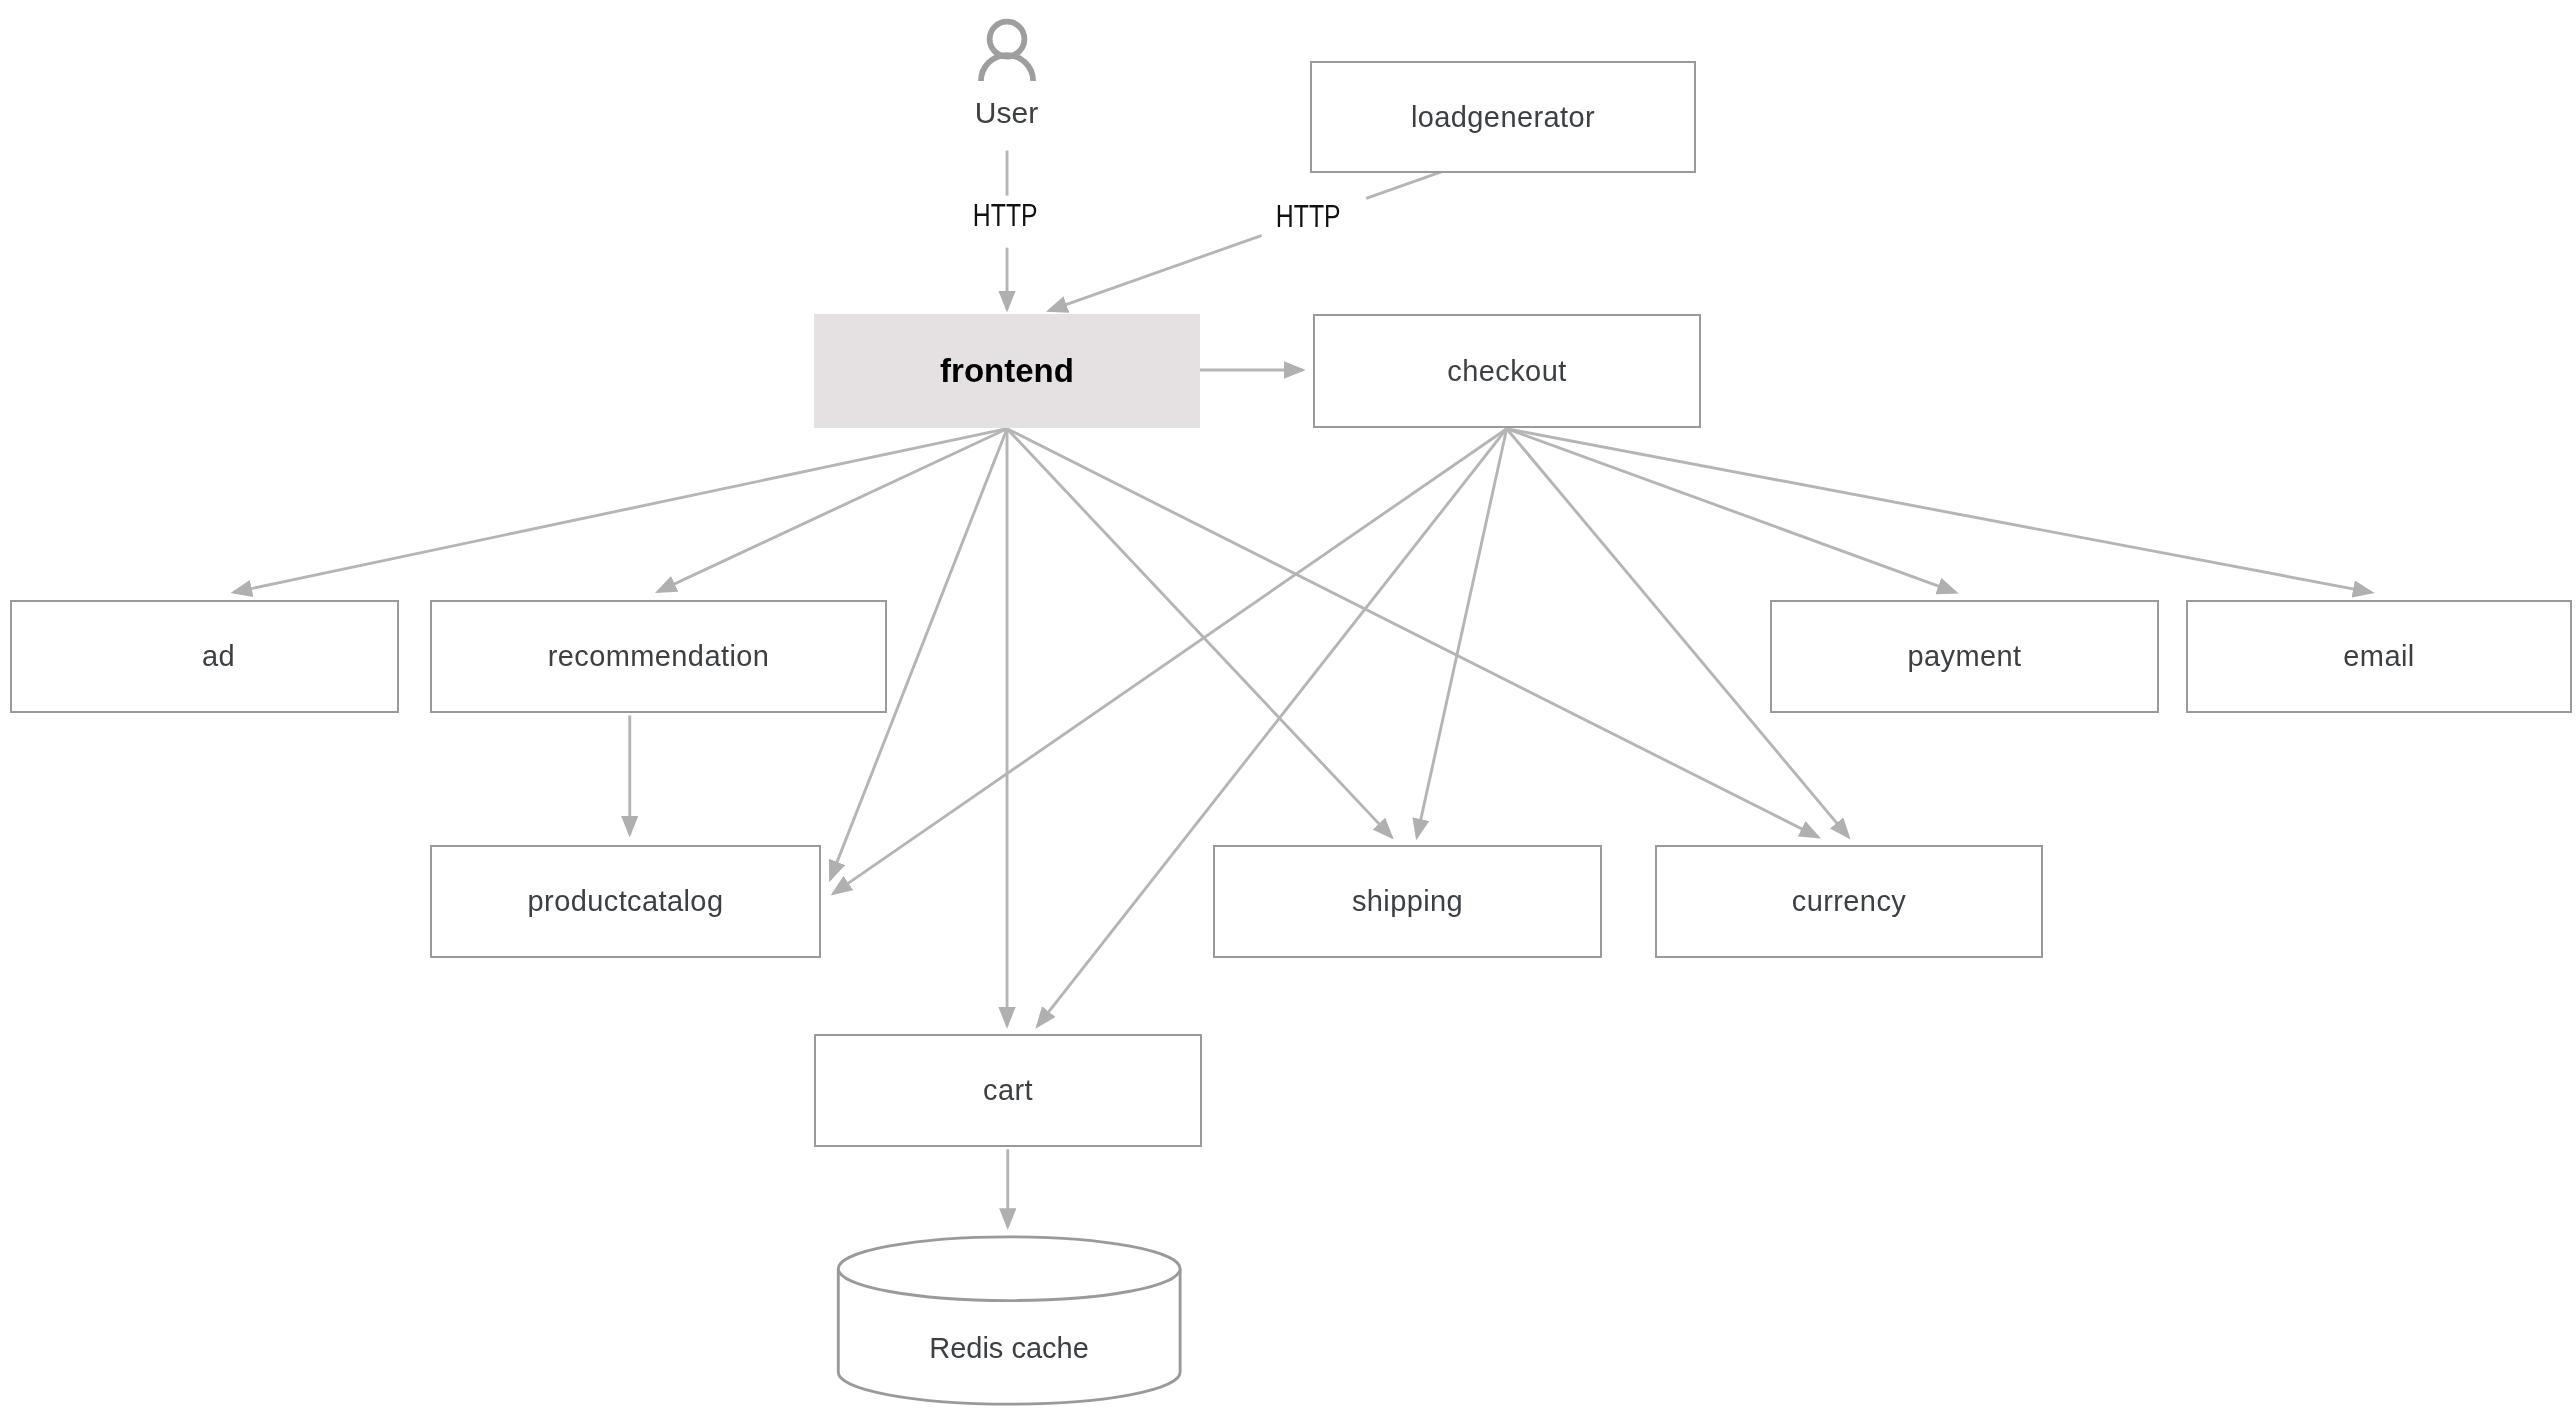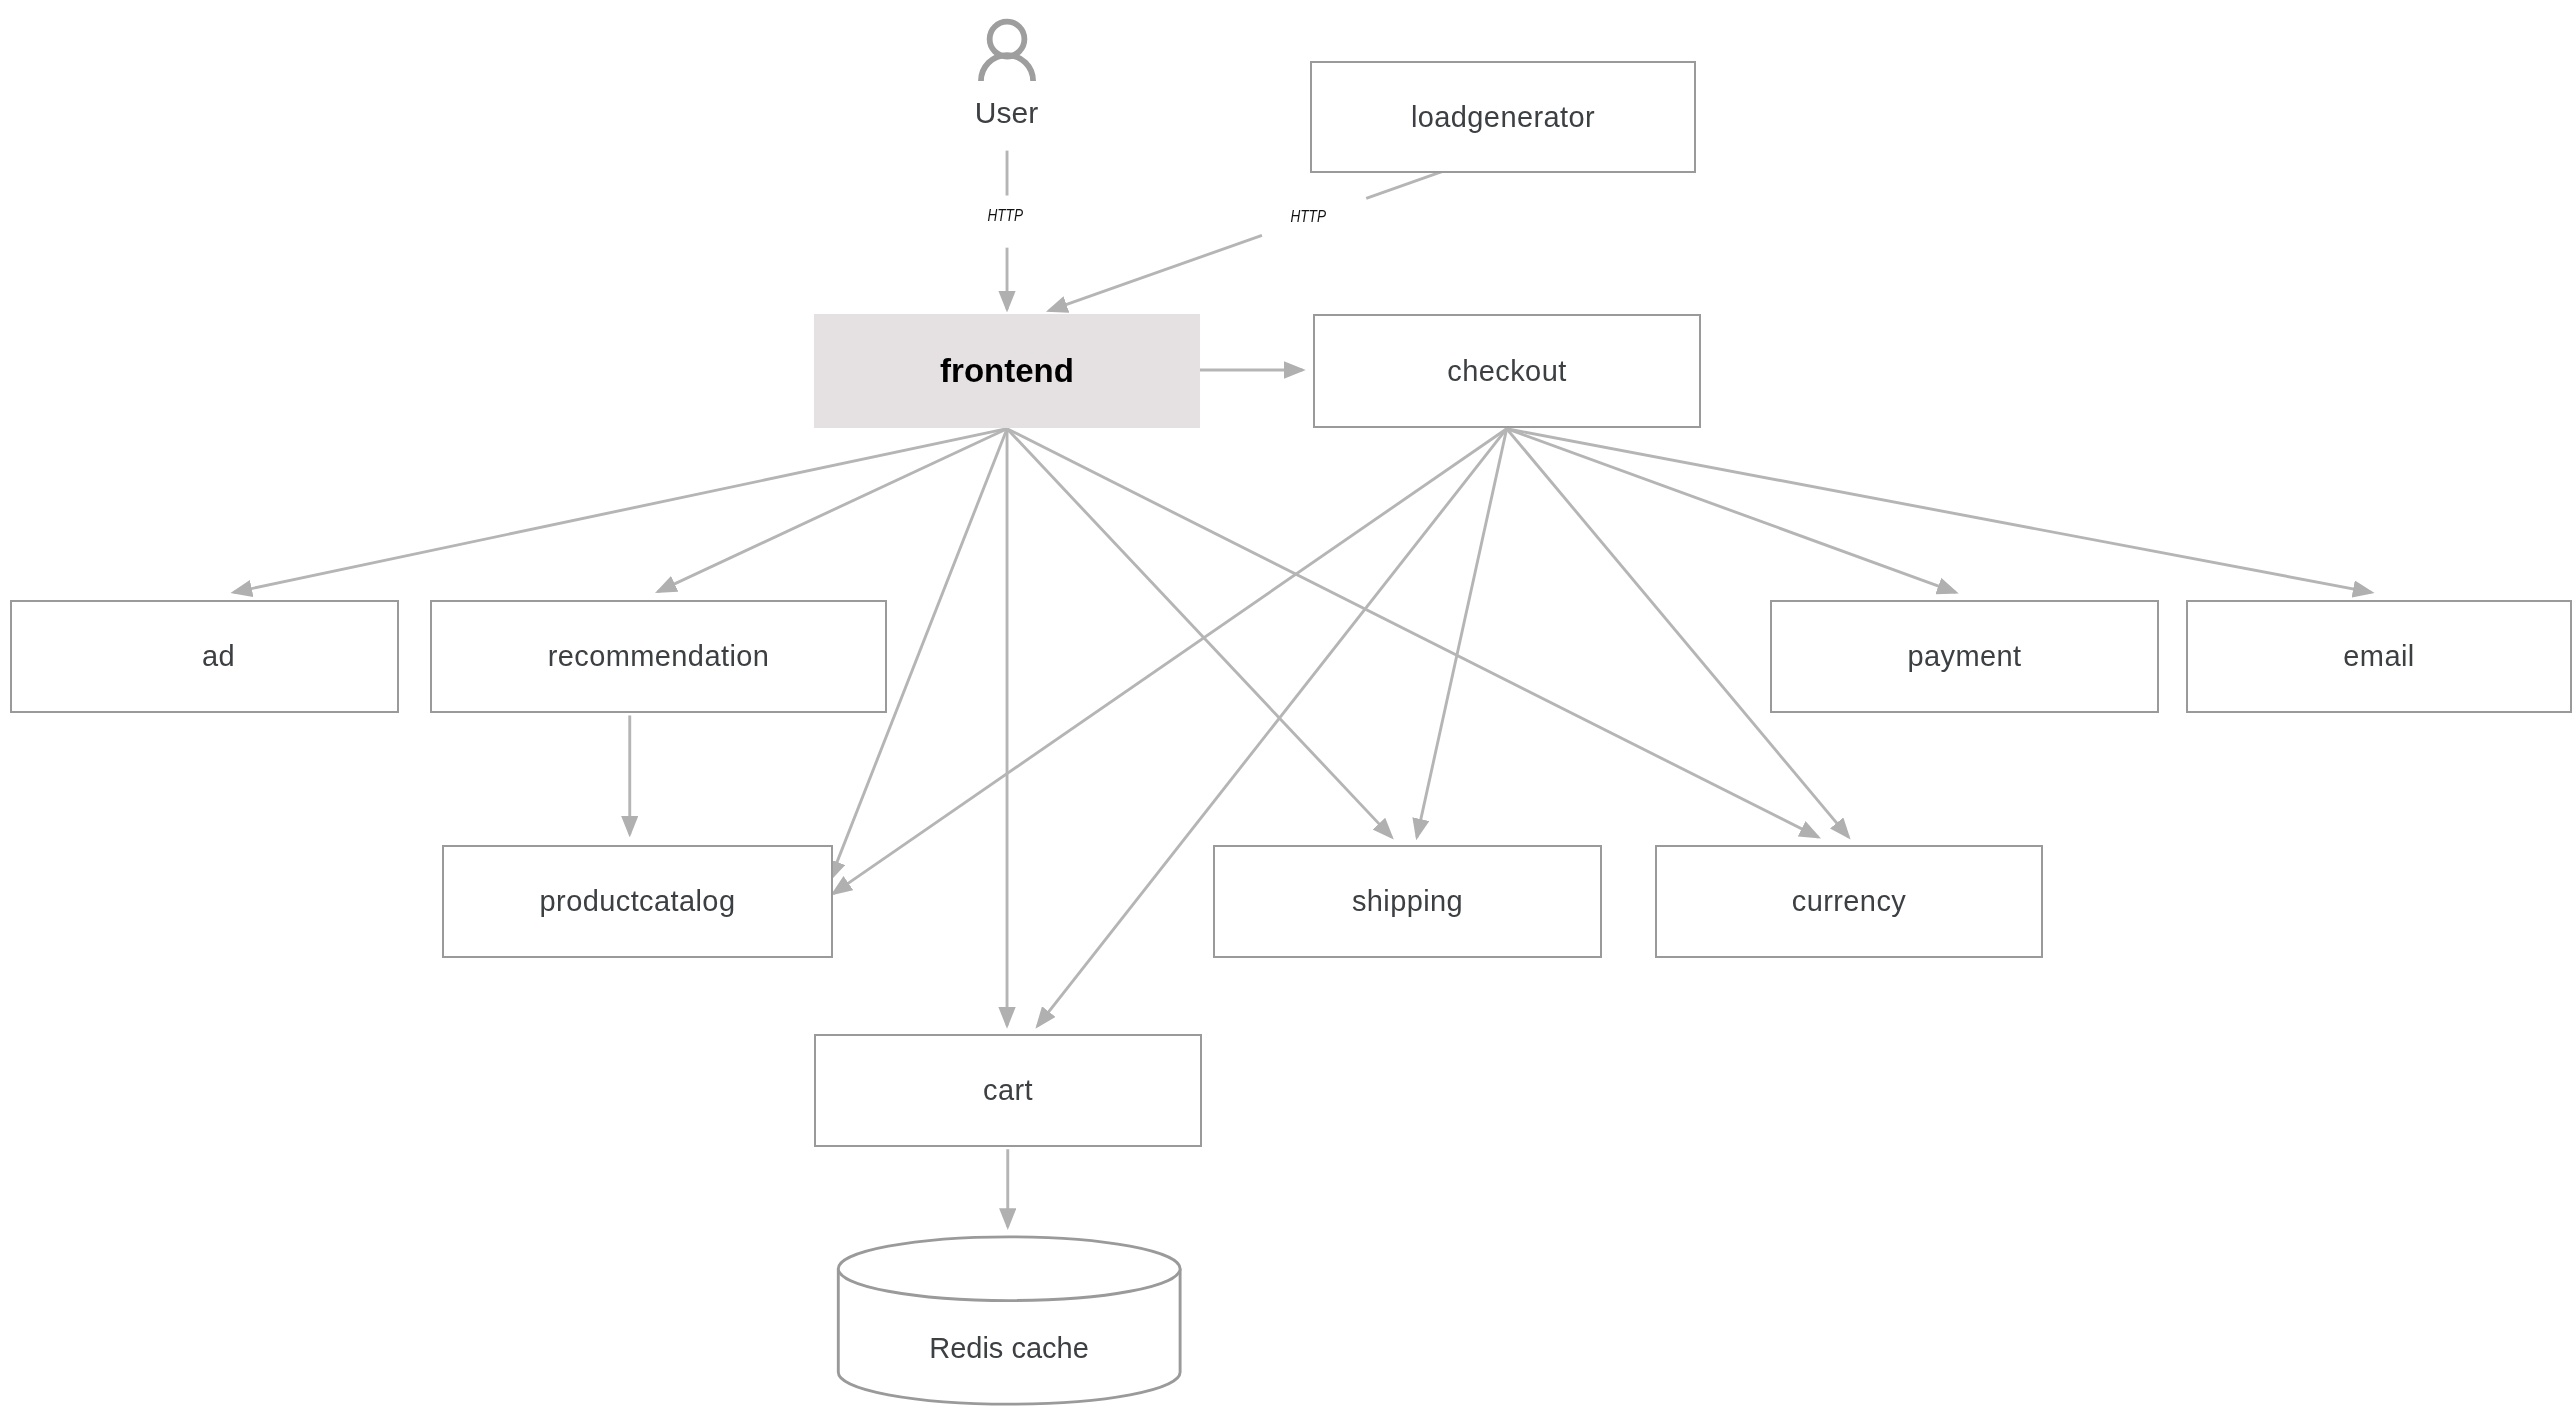--- a/index.html
+++ b/index.html
@@ -26,21 +26,21 @@
     background:var(--frontend_background);border:none;
     font-weight:bold;font-size:33px;color:var(--frontend_text);letter-spacing:0;
   }
   .floating-label{
     position:absolute;display:flex;align-items:center;justify-content:center;
     color:var(--label_text);font-size:30px;
   }
   .http-label{
     position:absolute;transform:translate(-50%,-50%);
     background:var(--page_background);padding:4.3px 5.8px;
-    color:var(--http_label_text);font-size:17px;line-height:1;font-style:italic;
+    color:var(--http_label_text);font-size:31px;line-height:1;
   }
   .http-label .squeeze{display:inline-block;transform:scaleX(0.8);letter-spacing:0px;}
   .cyl-label{
     position:absolute;display:flex;align-items:center;justify-content:center;
     color:var(--label_text);font-size:29px;
   }
 </style>
 </head>
 <body>
 
@@ -111,21 +111,21 @@
   <div class="node" style="left:1313px;top:314px;width:388px;height:114px;">checkout</div>
 
   <div class="node" style="left:10px;top:600px;width:389px;height:113px;padding-left:28px;">ad</div>
 
   <div class="node" style="left:430px;top:600px;width:457px;height:113px;">recommendation</div>
 
   <div class="node" style="left:1770px;top:600px;width:389px;height:113px;">payment</div>
 
   <div class="node" style="left:2186px;top:600px;width:386px;height:113px;">email</div>
 
-  <div class="node" style="left:442px;top:845px;width:391px;height:113px;">productcatalog</div>
+  <div class="node" style="left:430px;top:845px;width:391px;height:113px;">productcatalog</div>
 
   <div class="node" style="left:1213px;top:845px;width:389px;height:113px;">shipping</div>
 
   <div class="node" style="left:1655px;top:845px;width:388px;height:113px;">currency</div>
 
   <div class="node" style="left:814px;top:1034px;width:388px;height:113px;">cart</div>
 
   <div class="cyl-label" style="left:838px;top:1330px;width:342px;height:36px;">Redis cache</div>
 
 </div>

